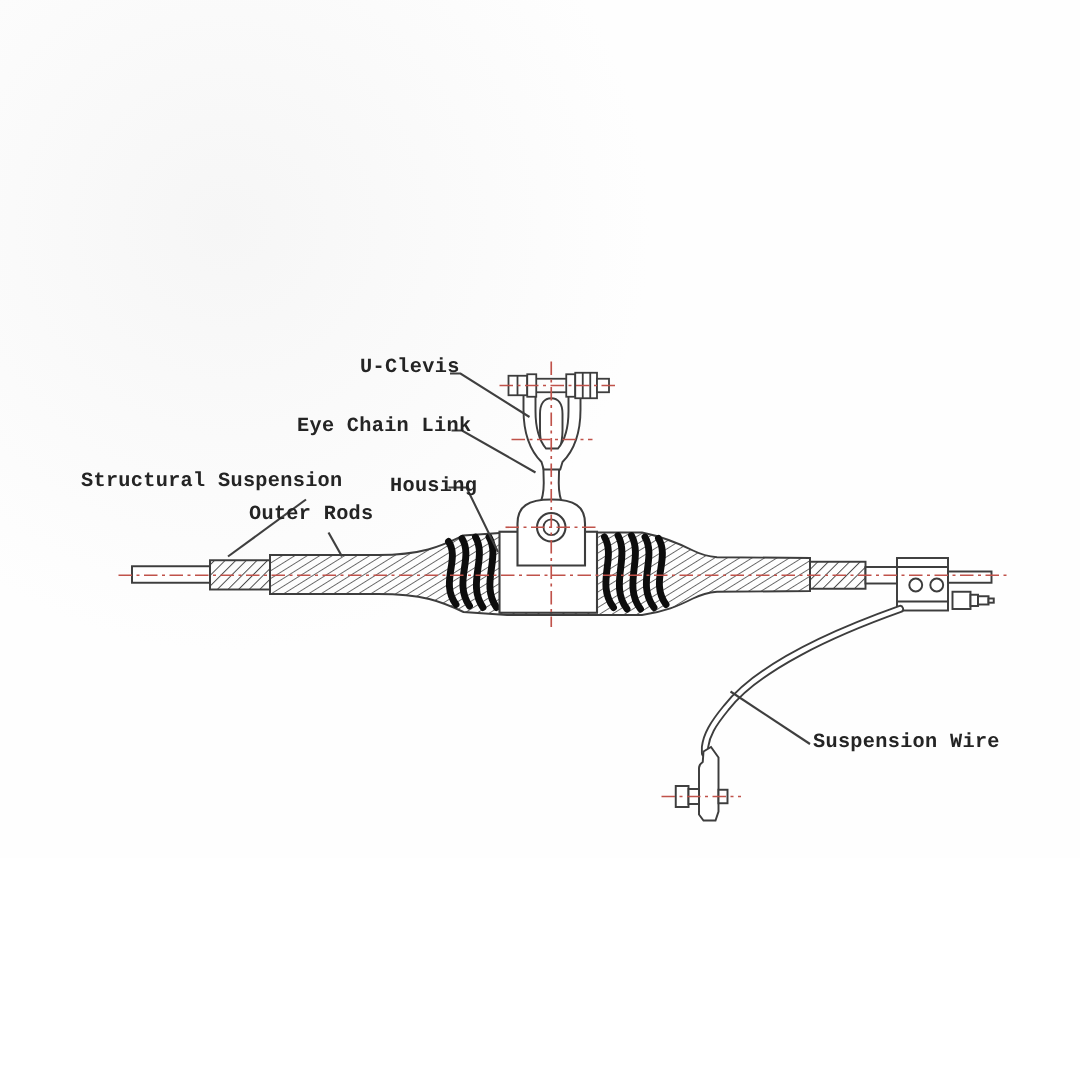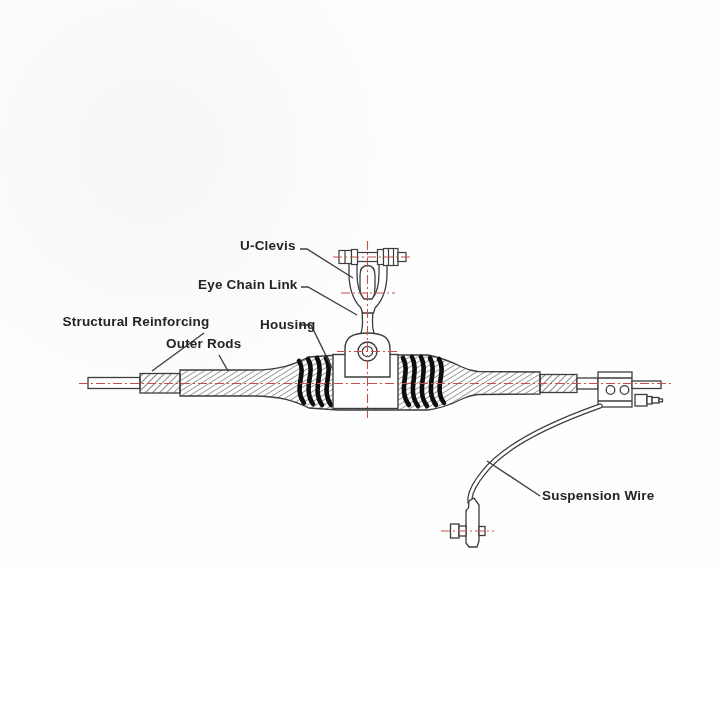--- a/index.html
+++ b/index.html
@@ -3,21 +3,21 @@
 <meta charset="utf-8">
 <style>
   html,body{margin:0;padding:0;background:#ffffff;}
   #canvas{
     position:relative;
     width:720px;height:572px;
     background:
       radial-gradient(circle at 150px 150px, #f6f6f6 0%, rgba(255,255,255,0) 40%),
       #fefefe;
     overflow:hidden;
-    font-family:Liberation Sans, sans-serif;
+    font-family:Liberation Mono, monospace;
   }
   #art{position:absolute;left:0;top:0;filter:blur(0.3px);}
   .lbl{
     position:absolute;
     font-weight:bold;
     font-size:13.5px;
     line-height:14px;
     letter-spacing:0.2px;
     color:#242424;
     white-space:nowrap;
@@ -177,21 +177,21 @@
       <path d="M219,355 L228,371"></path>
       <path d="M540,496 L487,461"></path>
     </g>
   </svg>
 
   <div class="lbl" style="left:240px;top:239px">U-Clevis</div>
 
   <div class="lbl" style="left:198px;top:278px">Eye Chain Link</div>
 
   <div class="lbl" id="lbl-structural" style="left:54px;top:315px">
-    <div>Structural Reinforcing</div>
+    <div>Structural Suspension</div>
   </div>
 
   <div class="lbl" style="left:166px;top:337px">Outer Rods</div>
 
   <div class="lbl" style="left:260px;top:318px">Housing</div>
 
   <div class="lbl" style="left:542px;top:489px">Suspension Wire</div>
 
 </div>
 

